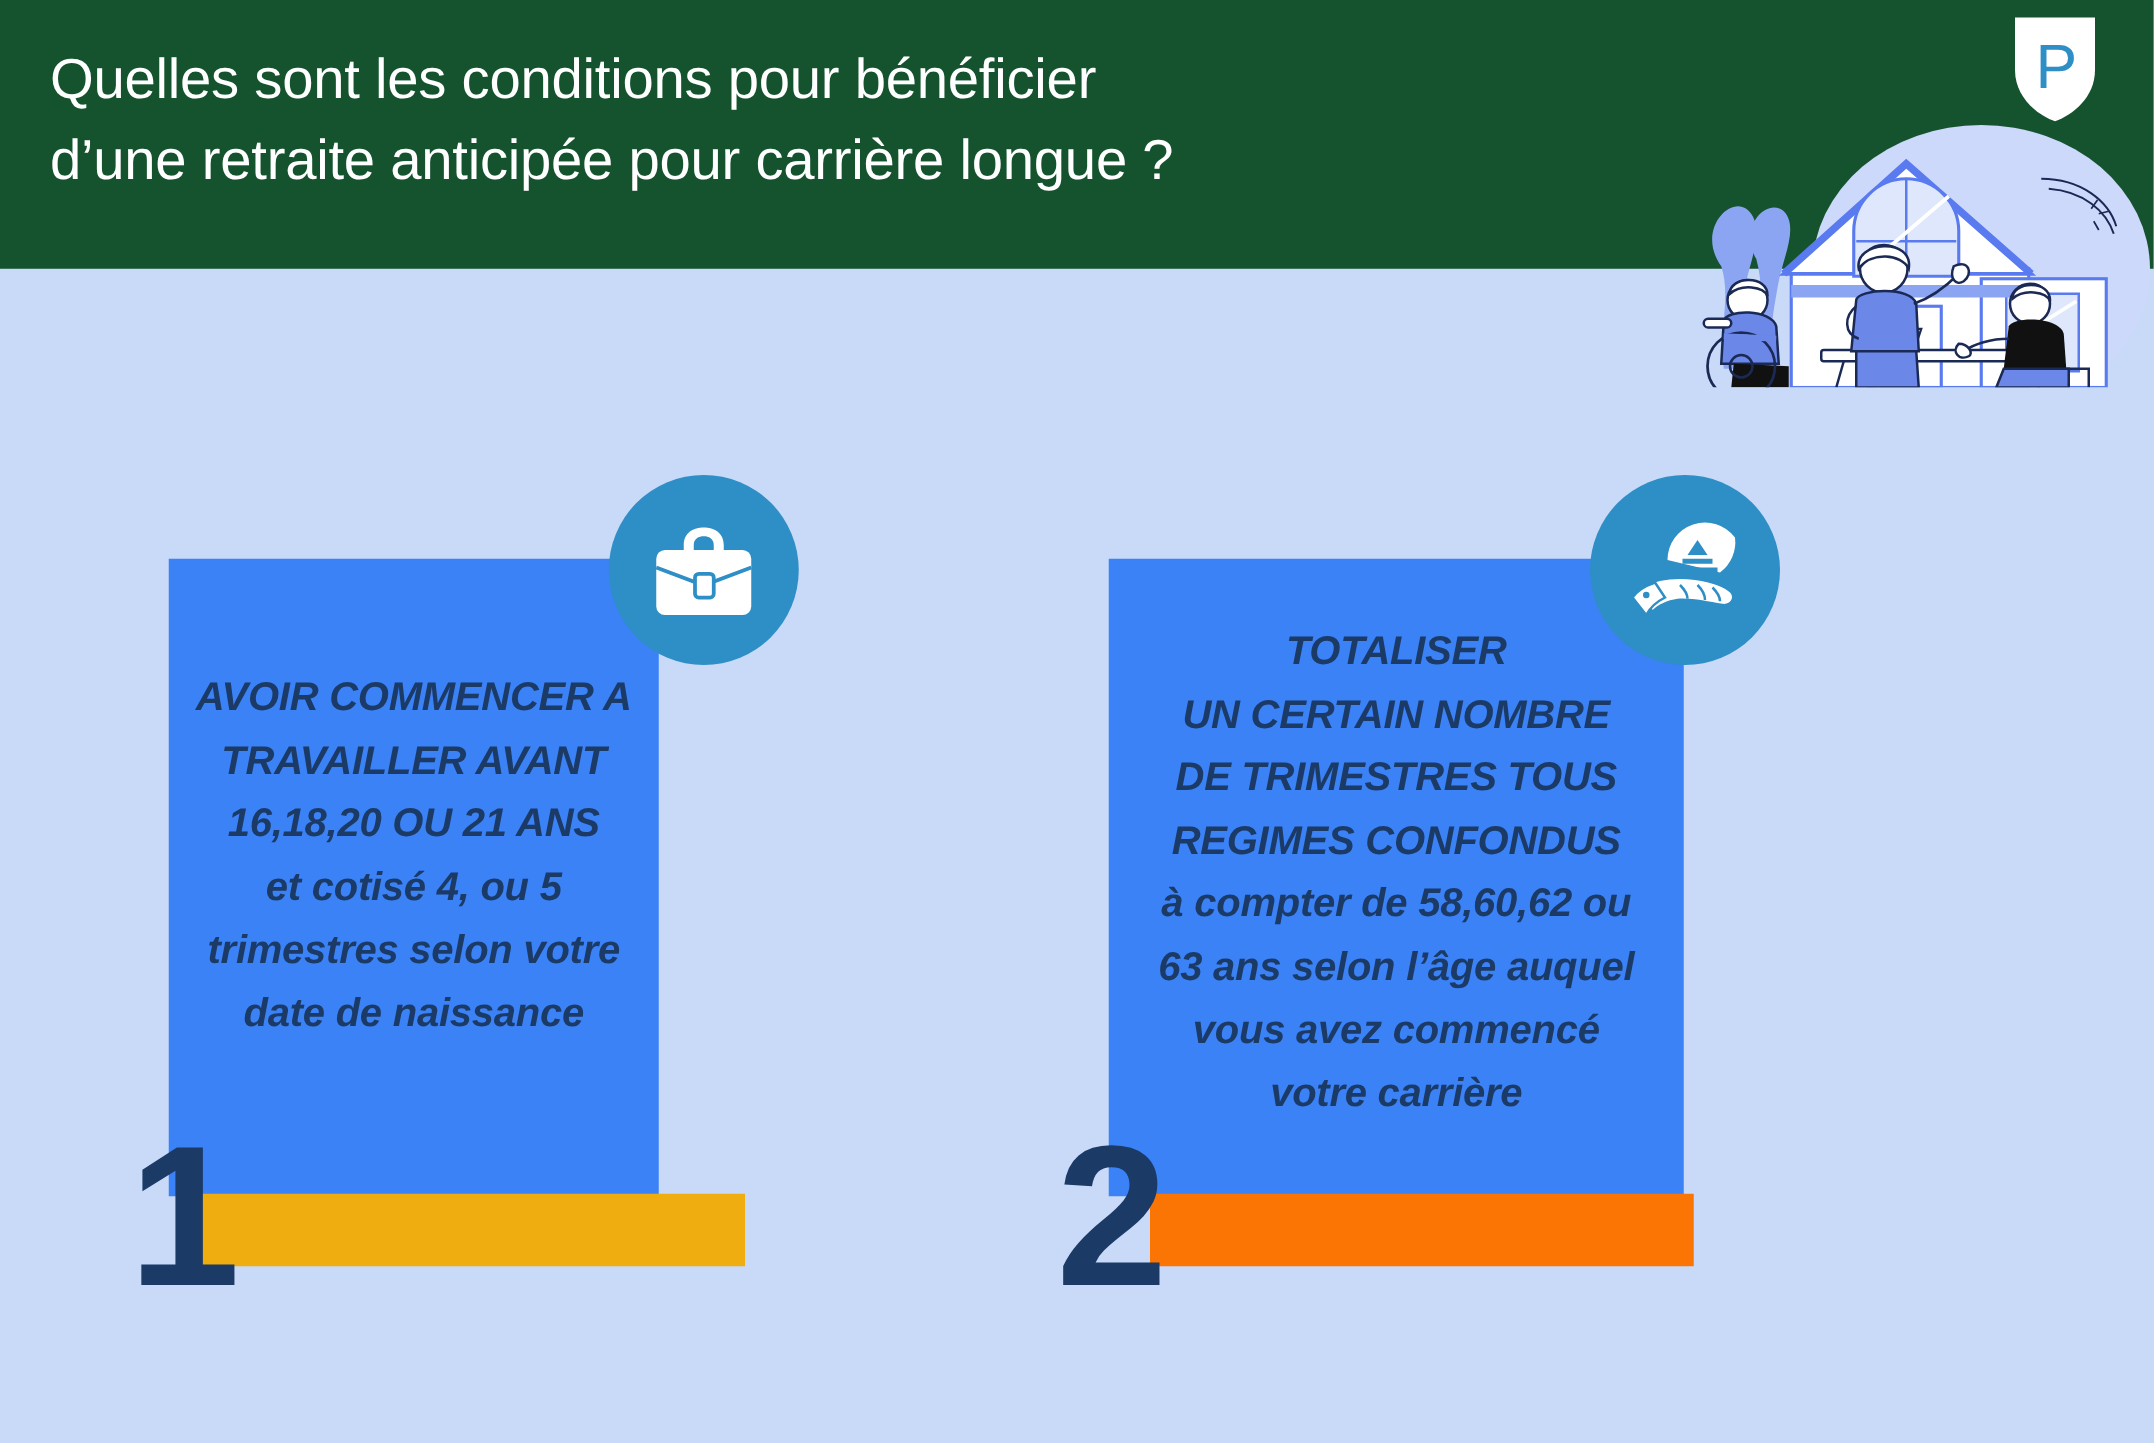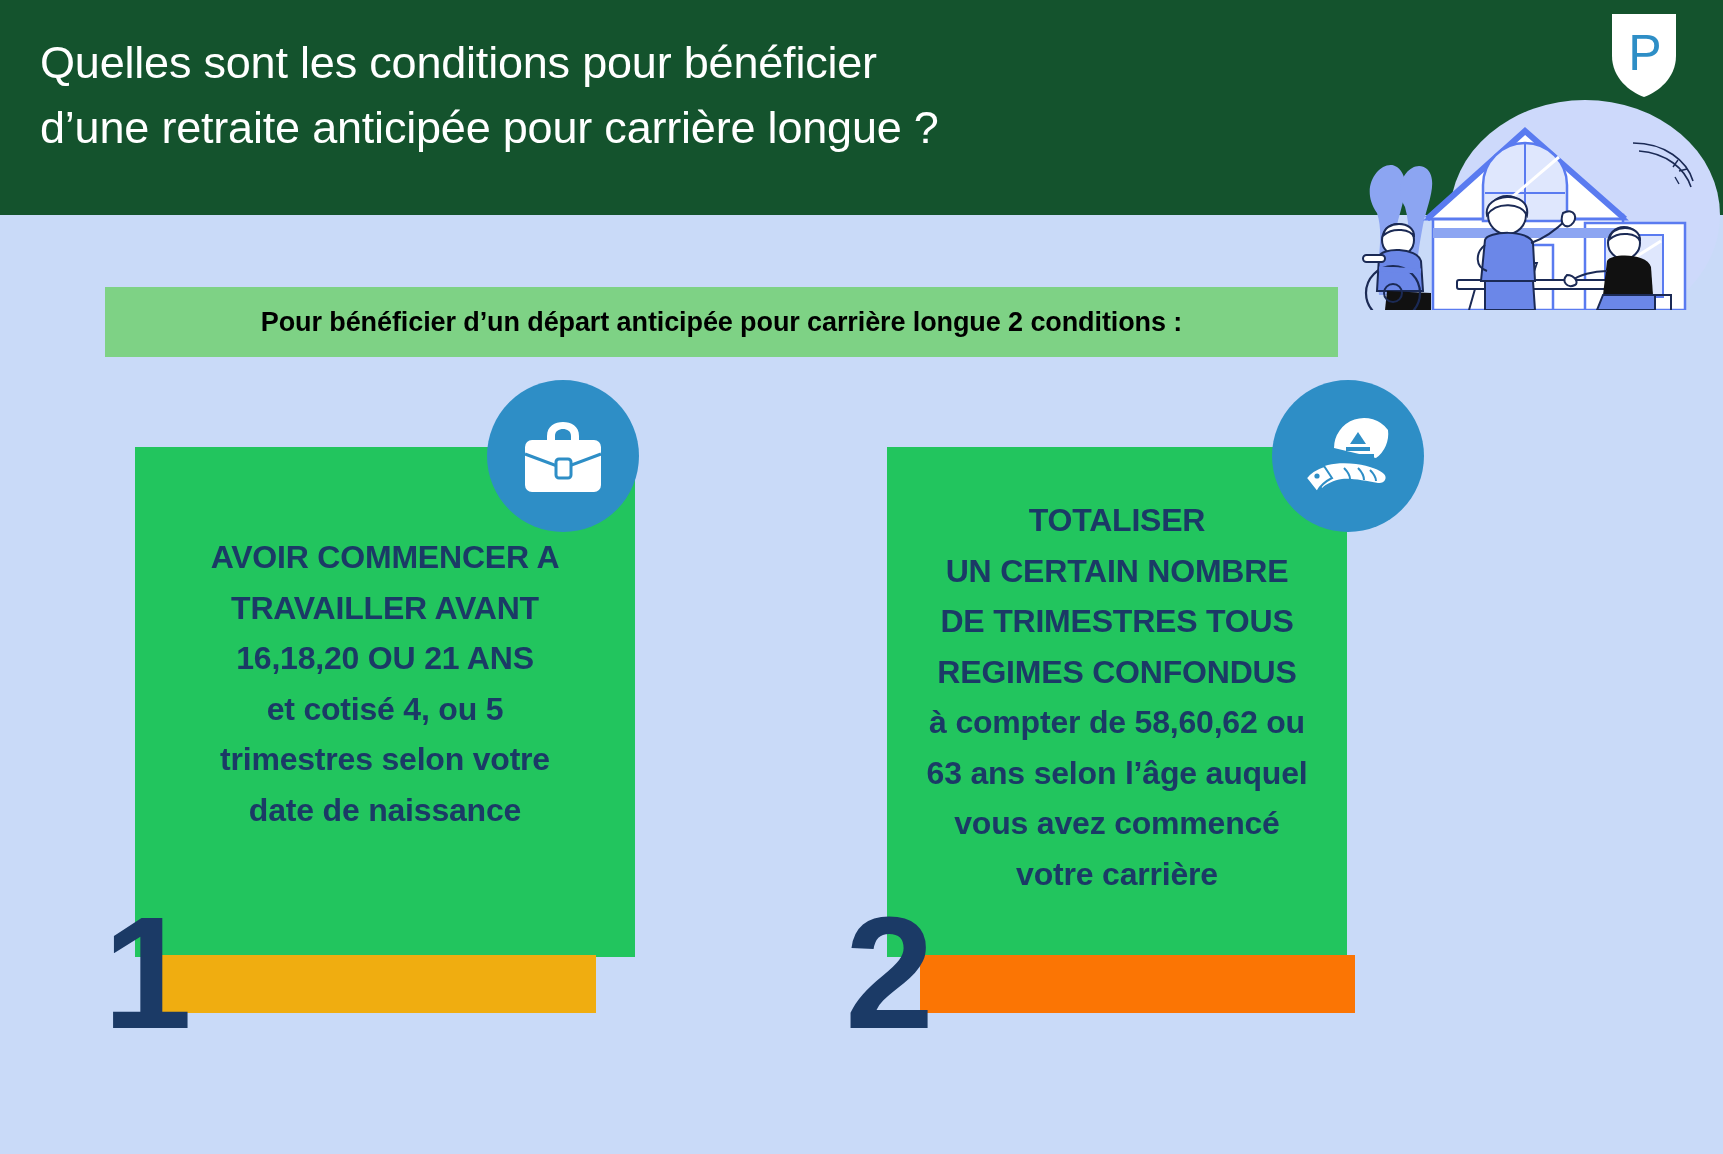--- a/index.html
+++ b/index.html
@@ -62,32 +62,33 @@
   #green-banner-text {
     color: #000000;
     font-size: 27px;
     font-weight: bold;
     letter-spacing: -0.1px;
   }
 
   
   .card-wrap { position: absolute; }
 
-  #card-1-wrap { left: 135px; top: 447px; width: 500px; height: 510px; }
+  #card-1-wrap { left: 135px; top: 447px; width: 392px; height: 510px; }
   #card-2-wrap { left: 887px; top: 447px; width: 460px; height: 510px; }
 
   .card-box {
     position: absolute;
     left: 0; top: 0;
     width: 100%; height: 100%;
-    background: #22c55e;
+    background: #3b82f6;
     display: flex;
     align-items: flex-start;
     justify-content: center;
     padding: 0 18px;
+    font-style: italic;
   }
   .card-text {
     color: #1b3a66;
     font-size: 32px;
     font-weight: bold;
     line-height: 1.58;
     text-align: center;
     white-space: pre-line;
     letter-spacing: -0.2px;
   }
@@ -200,23 +201,20 @@
     </svg>
   </div>
 
   <div id="logo">
     <svg width="72" height="92" viewBox="0 0 72 92" xmlns="http://www.w3.org/2000/svg">
       <path d="M4 6 L68 6 L68 48 C68 70 50 84 36 89 C22 84 4 70 4 48 Z" fill="#ffffff"></path>
       <text x="37" y="62" text-anchor="middle" font-family="Liberation Sans, sans-serif" font-size="50" font-weight="400" fill="#2e8ec6">P</text>
     </svg>
   </div>
 
-  <div id="green-banner">
-    <span id="green-banner-text">Pour bénéficier d’un départ anticipée pour carrière longue 2 conditions :</span>
-  </div>
 
   <div id="card-1-wrap" class="card-wrap">
     <div class="card-box">
       <div id="card-1-text" class="card-text">AVOIR COMMENCER A
 TRAVAILLER AVANT
 16,18,20 OU 21 ANS
 et cotisé 4, ou 5
 trimestres selon votre
 date de naissance</div>
     </div>

